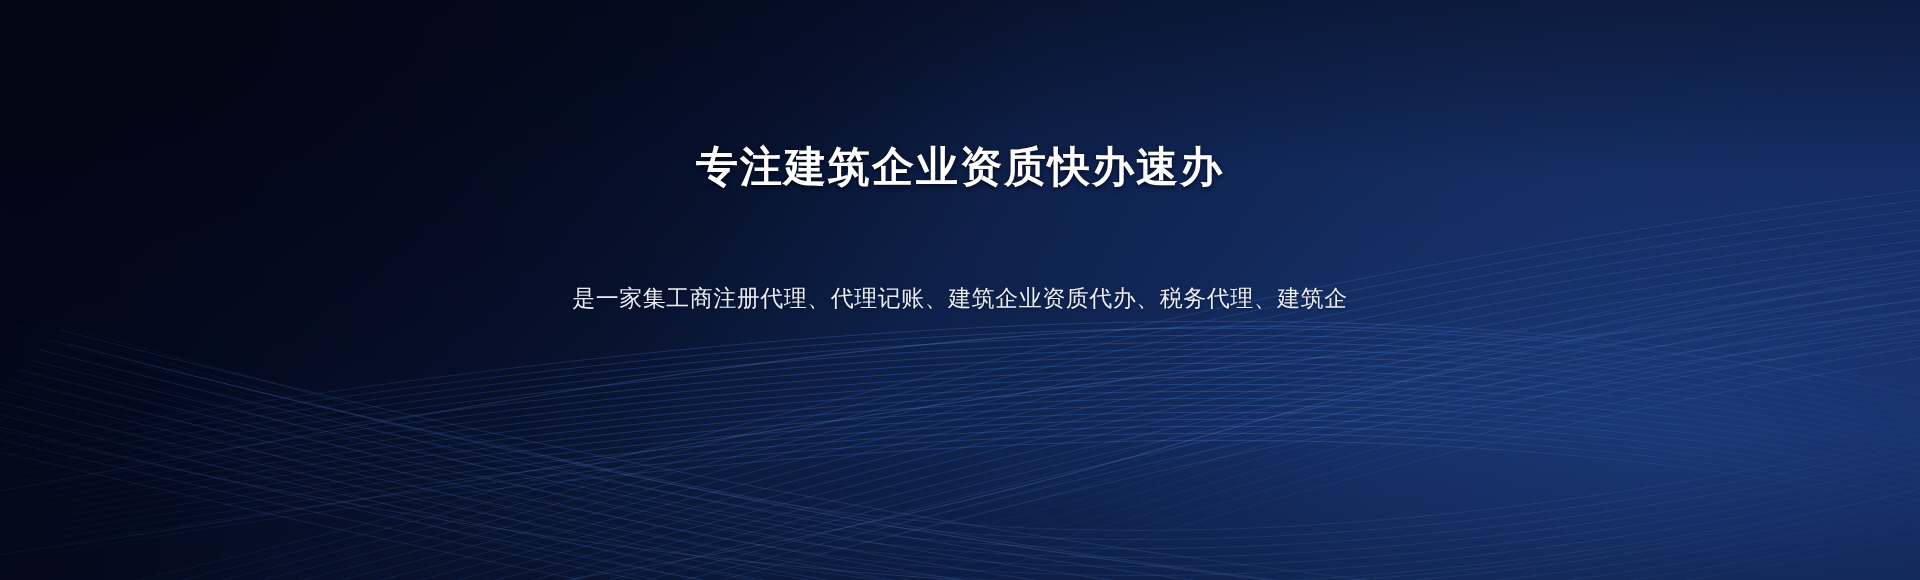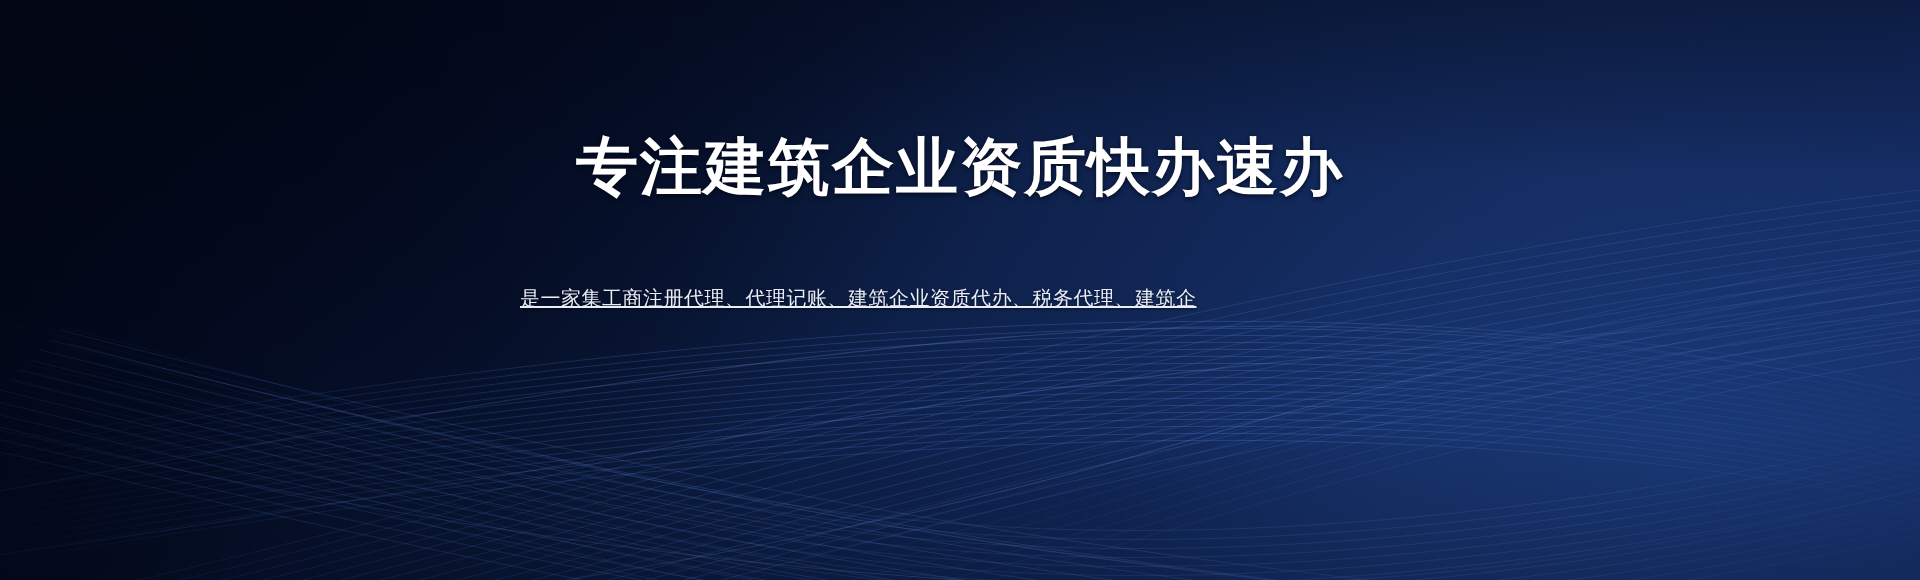--- a/index.html
+++ b/index.html
@@ -78,44 +78,44 @@
   }
 
   .hero-title {
     margin: 0;
     padding: 0;
     position: absolute;
     top: 128px;
     left: 0;
     right: 0;
     text-align: center;
-    font-size: 62px;
+    font-size: 42px;
     line-height: 78px;
     font-weight: 700;
     color: #ffffff;
     letter-spacing: 2px;
     text-shadow:
       0 2px 5px rgba(0, 6, 24, 0.75),
       0 0 1px rgba(0, 0, 0, 0.5);
     white-space: nowrap;
   }
 
   .hero-subtitle {
     position: absolute;
     top: 272px;
     left: 50%;
     transform: translateX(-50%);
     width: 880px;
-    font-size: 20px;
+    text-align: center;
+    font-size: 23px;
     line-height: 52px;
     font-weight: 400;
     color: #e9edf6;
     letter-spacing: 0.5px;
     text-shadow: 0 1px 3px rgba(0, 6, 24, 0.6);
-    text-decoration: underline;
   }
 </style>
 </head>
 <body>
 
 <div class="banner">
 
   <svg class="waves layer-a" viewBox="0 0 1920 580" preserveAspectRatio="none" aria-hidden="true">
     <defs>
       <linearGradient id="wgA" x1="0" y1="0" x2="1" y2="0">

